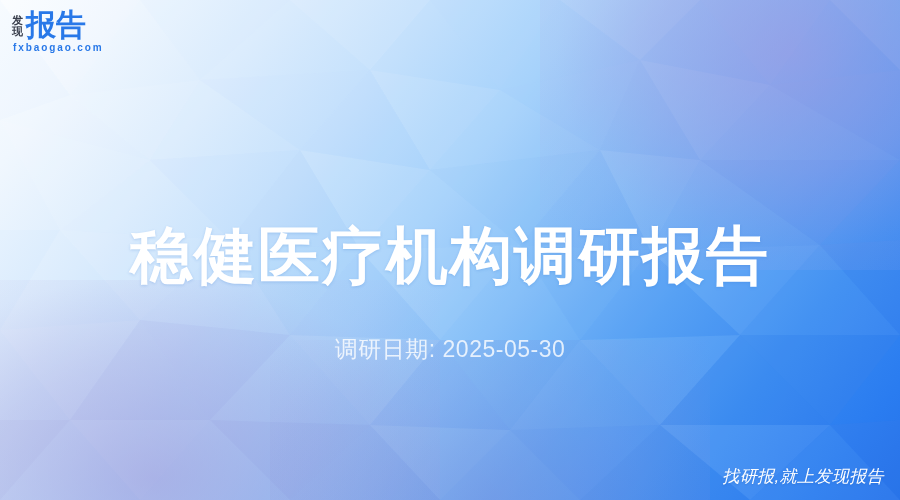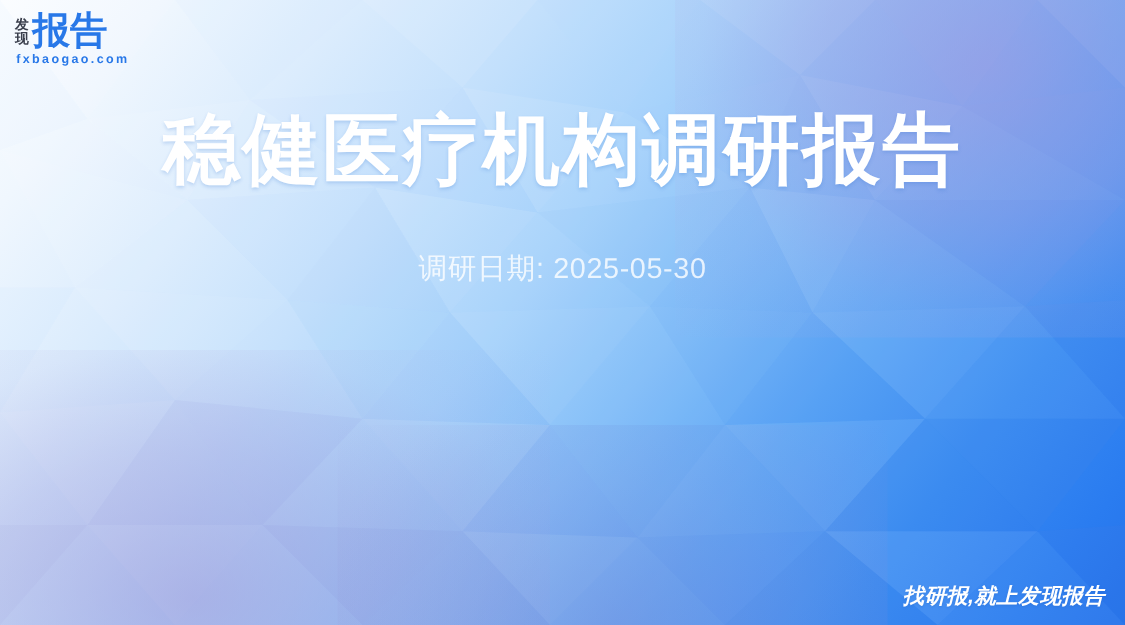--- a/index.html
+++ b/index.html
@@ -124,21 +124,21 @@
   
   .center-block {
     position: absolute;
     left: 0;
     top: 0;
     width: 900px;
     height: 500px;
     display: flex;
     flex-direction: column;
     align-items: center;
-    justify-content: flex-start;
+    justify-content: center;
     z-index: 5;
     pointer-events: none;
   }
   .title {
     margin-top: 86px;
     font-size: 62px;
     font-weight: 900;
     color: #ffffff;
     letter-spacing: 2px;
     line-height: 1.12;
@@ -155,21 +155,21 @@
     text-align: center;
     white-space: nowrap;
   }
 
   
   .tagline {
     position: absolute;
     right: 16px;
     bottom: 12px;
     font-size: 17px;
-    font-weight: 700;
+    font-weight: 400;
     font-style: italic;
     color: #ffffff;
     letter-spacing: 0.4px;
     white-space: nowrap;
     z-index: 6;
     text-shadow: 0 1px 2px rgba(25,85,180,0.25);
   }
 </style>
 </head>
 <body>

